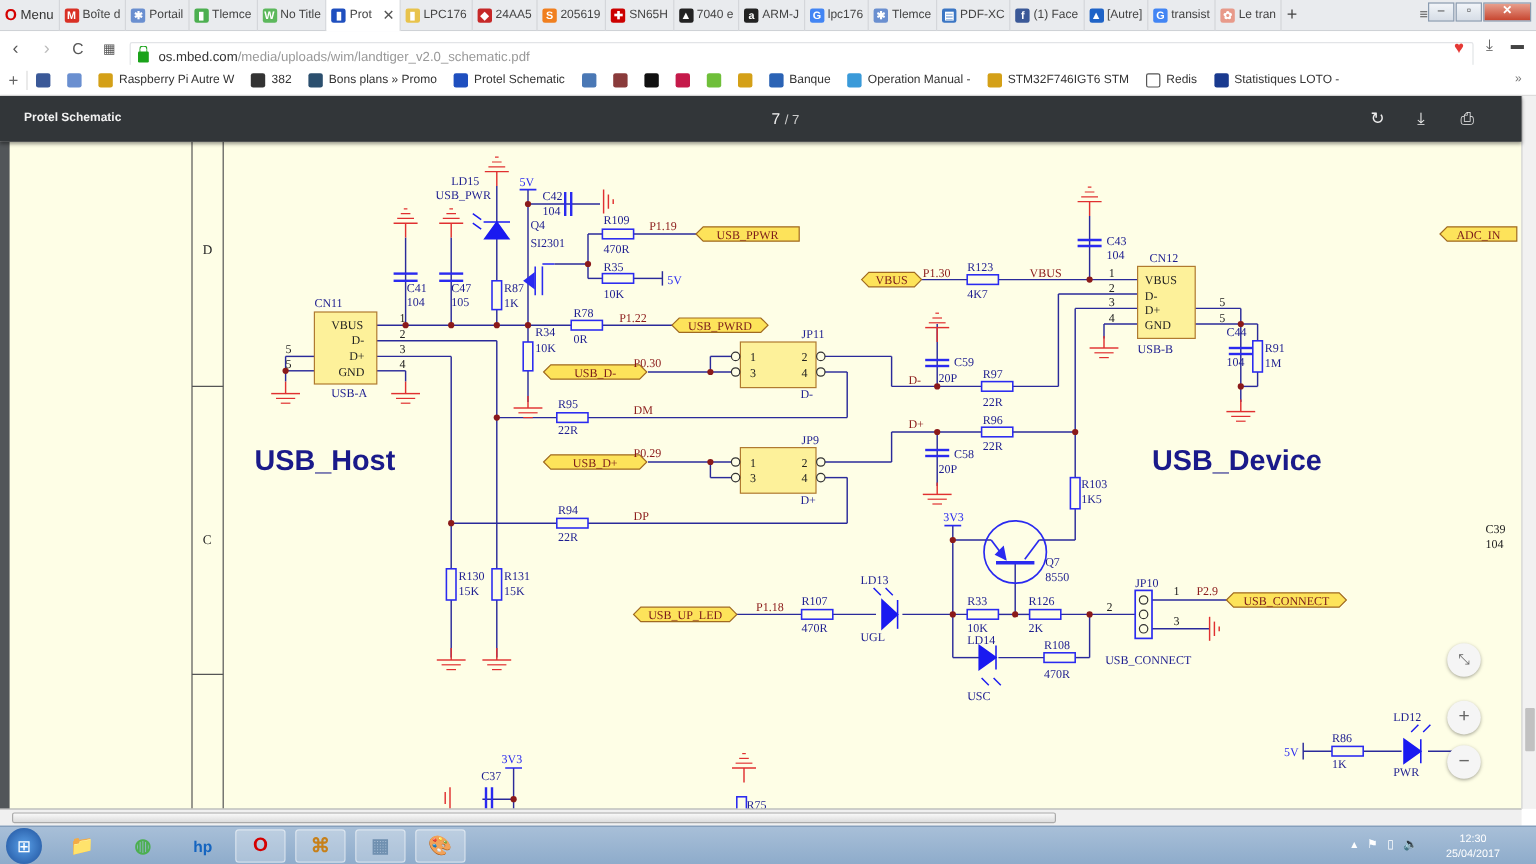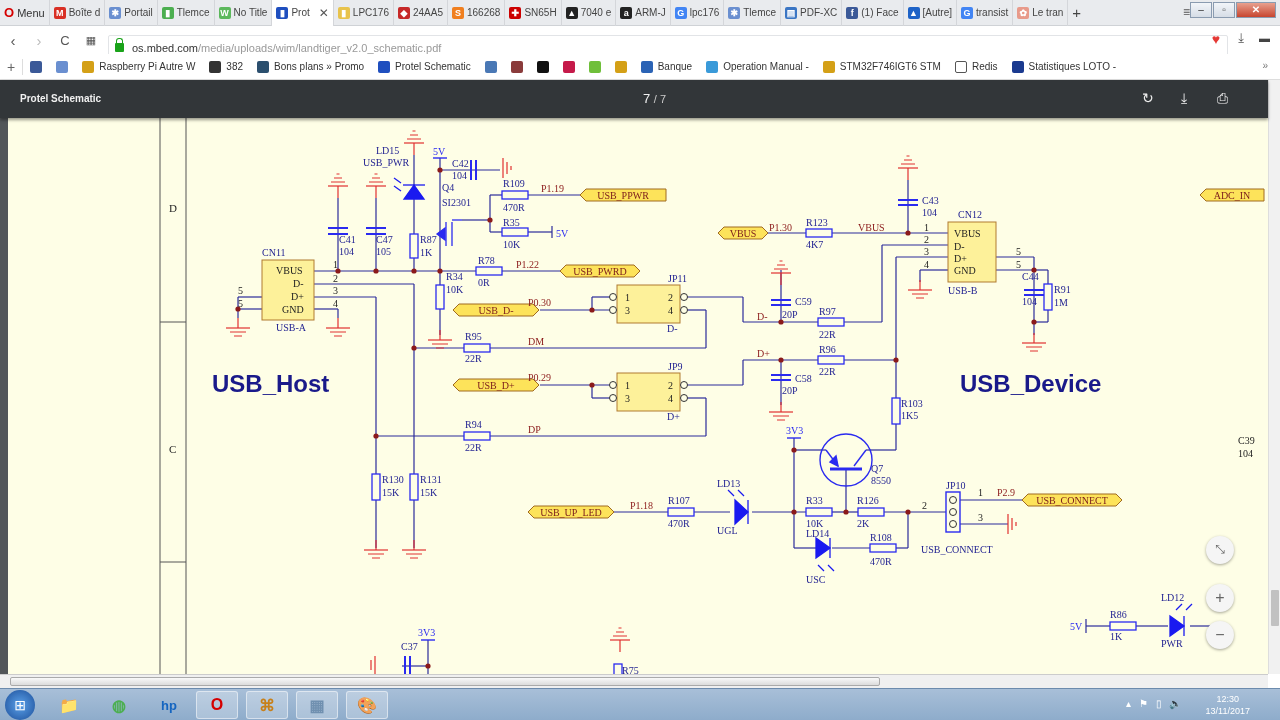--- a/index.html
+++ b/index.html
@@ -73,21 +73,21 @@
       <div class="tab">
         <span class="ic" style="background: rgb(232, 195, 76);">▮</span>
         <span>LPC176</span>
       </div>
       <div class="tab">
         <span class="ic" style="background: rgb(198, 40, 40);">◆</span>
         <span>24AA5</span>
       </div>
       <div class="tab">
         <span class="ic" style="background: rgb(240, 127, 31);">S</span>
-        <span>166268</span>
+        <span>205619</span>
       </div>
       <div class="tab">
         <span class="ic" style="background: rgb(204, 0, 0);">✚</span>
         <span>SN65H</span>
       </div>
       <div class="tab">
         <span class="ic" style="background: rgb(34, 34, 34);">▲</span>
         <span>7040 e</span>
       </div>
       <div class="tab">
@@ -710,15 +710,15 @@
       </div>
     </div>
   <div id="tray">
     <span>▴</span>
     <span>⚑</span>
     <span>▯</span>
     <span>🔈</span>
   </div>
   <div id="clock">
     <div>12:30</div>
-    <div>13/11/2017</div>
+    <div>25/04/2017</div>
   </div>
 </div>
 
 </body></html>

